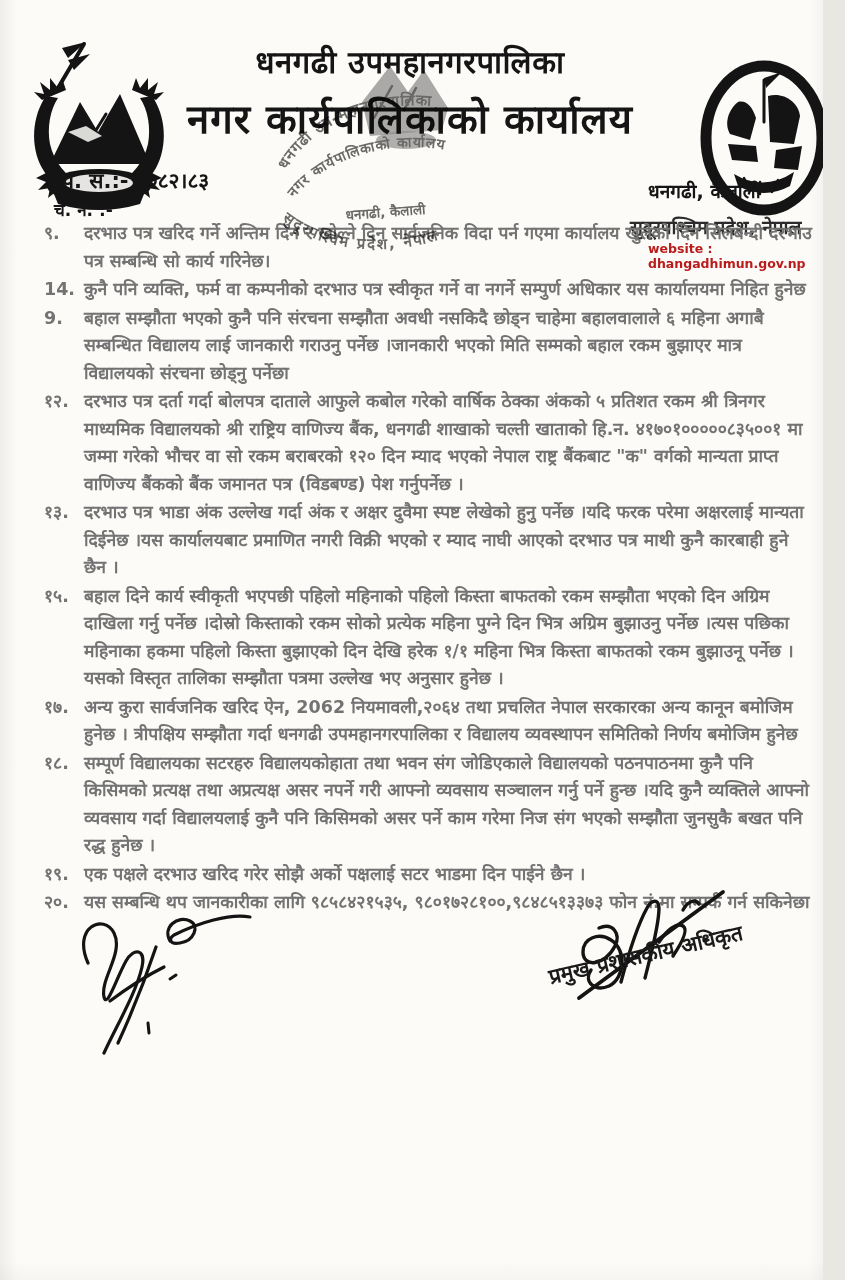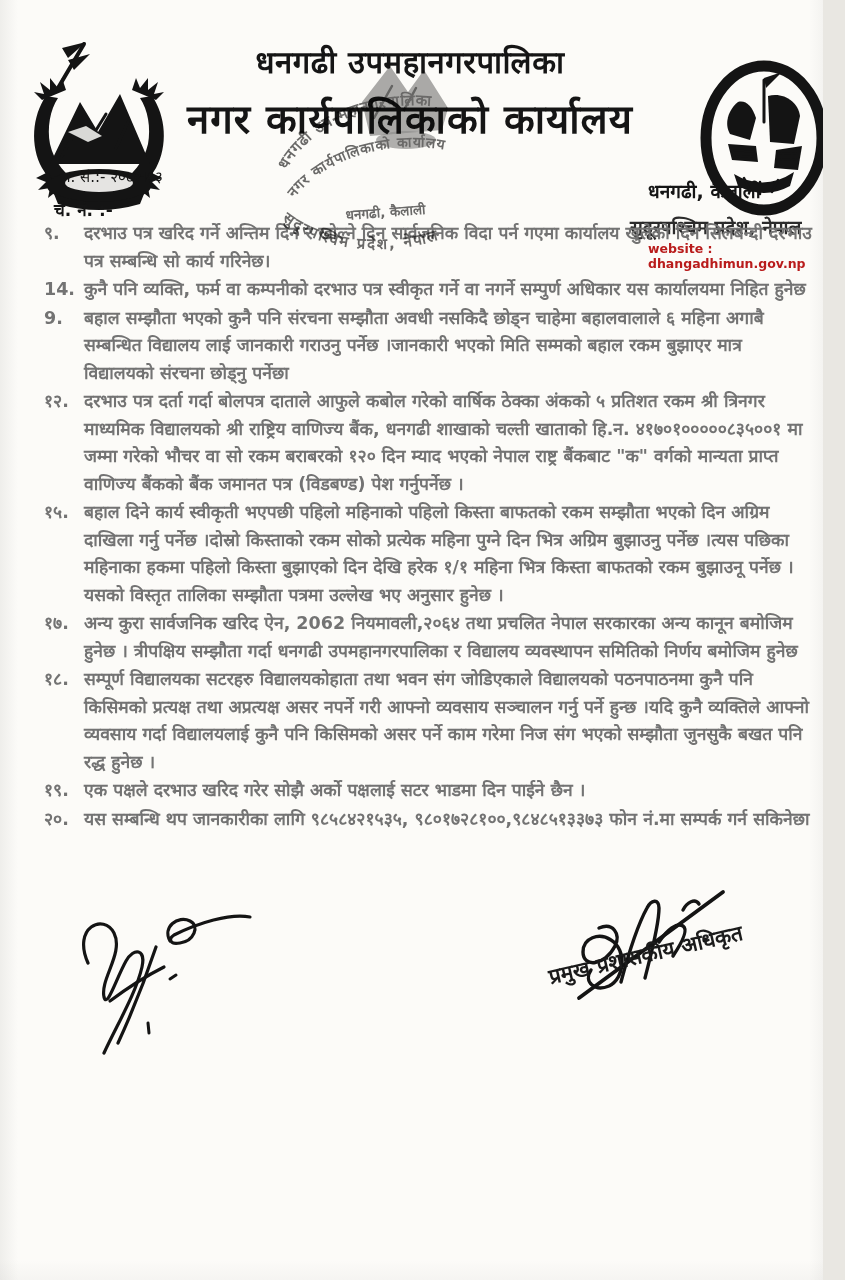--- a/index.html
+++ b/index.html
@@ -29,21 +29,21 @@
     font-family:"DejaVu Serif","Liberation Serif",serif;
     z-index:2;
   }
   .title-2 {
     left:130px; top:90px; width:560px; text-align:center;
     font-size:40px; font-weight:bold; letter-spacing:1px;
     font-family:"DejaVu Serif","Liberation Serif",serif;
     z-index:2;
   }
 
-  .ref-no   { left:62px;  top:166px; font-size:15px; font-weight:normal; z-index:3; }
+  .ref-no   { left:62px;  top:166px; font-size:21px; font-weight:bold; z-index:3; }
   .disp-no  { left:54px;  top:198px; font-size:17px; font-weight:bold; z-index:3; }
 
   .addr1 { left:648px; top:178px; font-size:19px; font-weight:bold; z-index:1; }
   .addr2 { left:630px; top:214px; font-size:19px; font-weight:bold; z-index:1; color:#2b2b2b; }
   .website { left:648px; top:241px; font-size:12.5px; font-weight:bold; color:#b91c1c; z-index:4; }
 
   
   .stamp { left:258px; top:52px; width:270px; height:230px; z-index:3;
            opacity:.82; mix-blend-mode:multiply; }
 
@@ -150,20 +150,23 @@
     </div>
 
     <div class="term">
       <span class="num">9.</span><span>बहाल सम्झौता भएको कुनै पनि संरचना सम्झौता अवधी नसकिदै छोड्न चाहेमा बहालवालाले ६ महिना अगाबै सम्बन्धित विद्यालय लाई जानकारी गराउनु पर्नेछ ।जानकारी भएको मिति सम्मको बहाल रकम बुझाएर मात्र विद्यालयको संरचना छोड्नु पर्नेछा</span>
     </div>
 
     <div class="term">
       <span class="num">१२.</span><span>दरभाउ पत्र दर्ता गर्दा बोलपत्र दाताले आफुले कबोल गरेको वार्षिक ठेक्का अंकको ५ प्रतिशत रकम श्री त्रिनगर माध्यमिक विद्यालयको श्री राष्ट्रिय वाणिज्य बैंक, धनगढी शाखाको चल्ती खाताको हि.न. ४१७०१०००००८३५००१ मा जम्मा गरेको भौचर वा सो रकम बराबरको १२० दिन म्याद भएको नेपाल राष्ट्र बैंकबाट "क" वर्गको मान्यता प्राप्त वाणिज्य बैंकको बैंक जमानत पत्र (विडबण्ड) पेश गर्नुपर्नेछ ।</span>
     </div>
 
+    <div class="term">
+      <span class="num">१३.</span><span>दरभाउ पत्र भाडा अंक उल्लेख गर्दा अंक र अक्षर दुवैमा स्पष्ट लेखेको हुनु पर्नेछ ।यदि फरक परेमा अक्षरलाई मान्यता दिईनेछ ।यस कार्यालयबाट प्रमाणित नगरी विक्री भएको र म्याद नाघी आएको दरभाउ पत्र माथी कुनै कारबाही हुने छैन ।</span>
+    </div>
 
 
     <div class="term">
       <span class="num">१५.</span><span>बहाल दिने कार्य स्वीकृती भएपछी पहिलो महिनाको पहिलो किस्ता बाफतको रकम सम्झौता भएको दिन अग्रिम दाखिला गर्नु पर्नेछ ।दोस्रो किस्ताको रकम सोको प्रत्येक महिना पुग्ने दिन भित्र अग्रिम बुझाउनु पर्नेछ ।त्यस पछिका महिनाका हकमा पहिलो किस्ता बुझाएको दिन देखि हरेक १/१ महिना भित्र किस्ता बाफतको रकम बुझाउनू पर्नेछ ।यसको विस्तृत तालिका सम्झौता पत्रमा उल्लेख भए अनुसार हुनेछ ।</span>
     </div>
 
 
     <div class="term">
       <span class="num">१७.</span><span>अन्य कुरा सार्वजनिक खरिद ऐन, 2062 नियमावली,२०६४ तथा प्रचलित नेपाल सरकारका अन्य कानून बमोजिम हुनेछ । त्रीपक्षिय सम्झौता गर्दा धनगढी उपमहानगरपालिका र विद्यालय व्यवस्थापन समितिको निर्णय बमोजिम हुनेछ</span>
     </div>

